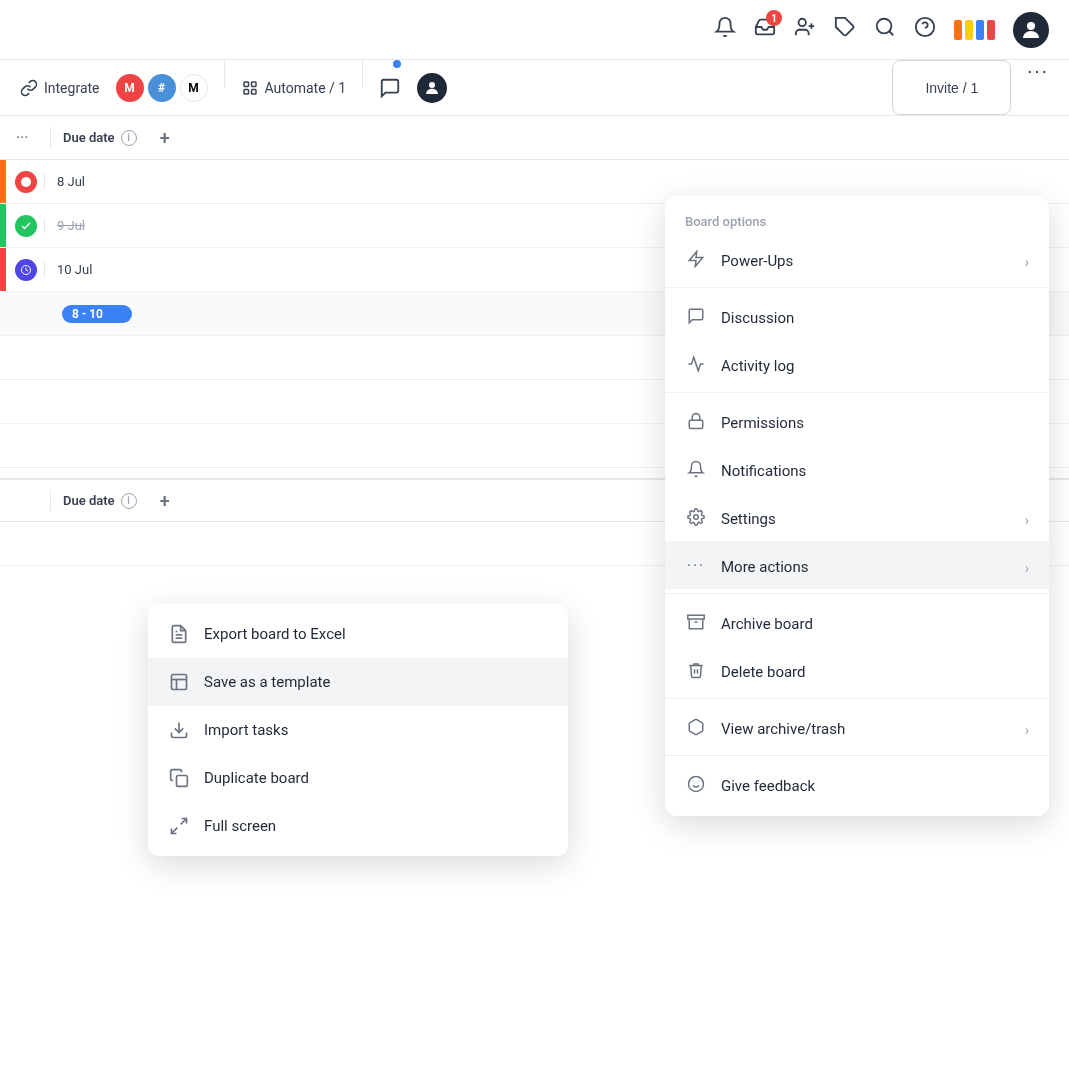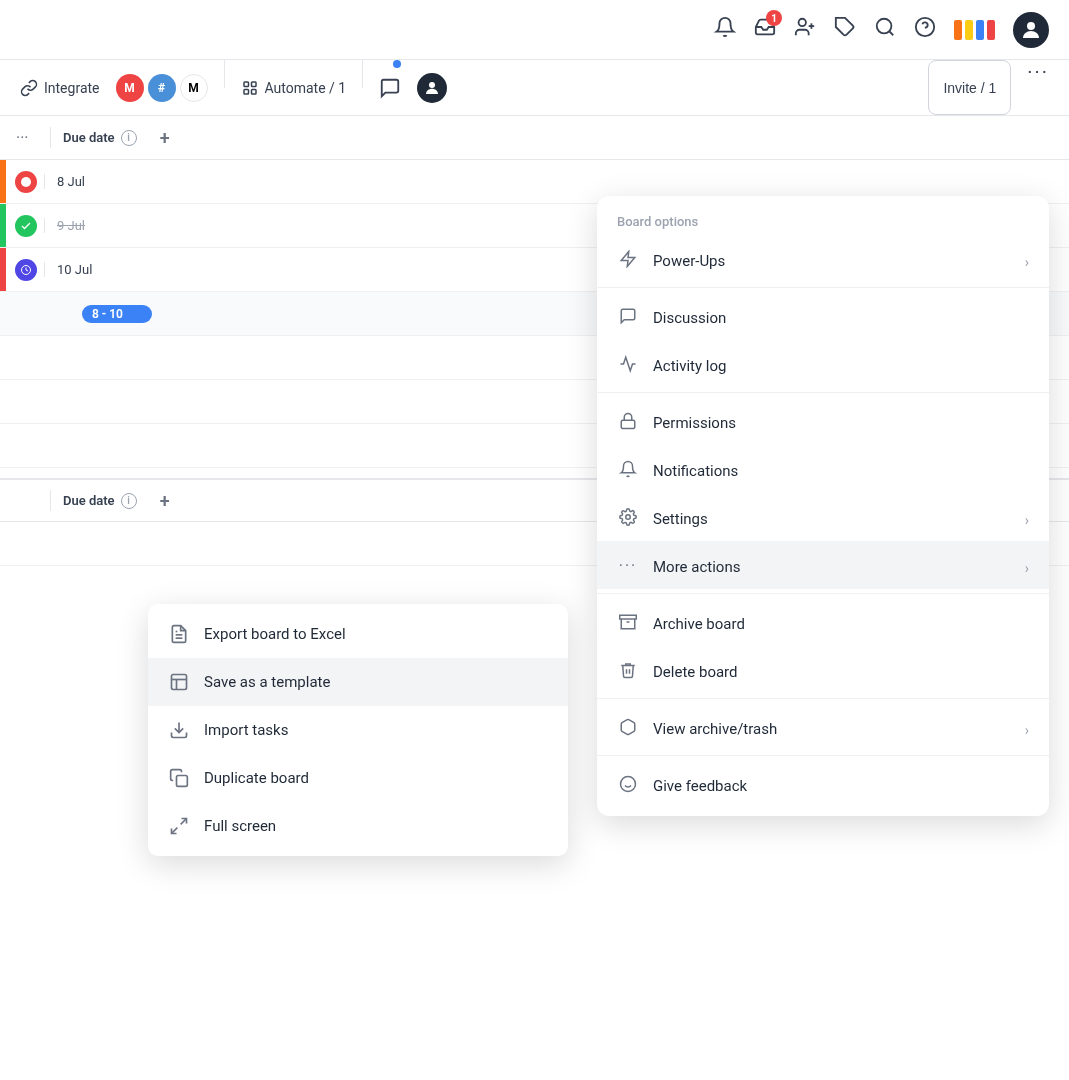--- a/index.html
+++ b/index.html
@@ -89,21 +89,21 @@
       border-radius: 50%;
       display: flex;
       align-items: center;
       justify-content: center;
       font-size: 14px;
       font-weight: bold;
     }
     .invite-btn {
       border: 1.5px solid #d1d5db;
       border-radius: 8px;
-      padding: 6px 14px;
+      padding: 6px 32px;
       font-size: 14px;
       cursor: pointer;
       background: #fff;
       color: #374151;
       font-weight: 500;
     }
     .more-btn {
       font-size: 20px;
       cursor: pointer;
       color: #374151;
@@ -213,21 +213,20 @@
 
     
     .date-badge {
       background: #3b82f6;
       color: #fff;
       border-radius: 20px;
       padding: 2px 10px;
       font-size: 12px;
       font-weight: 600;
       width: 70px;
-      margin-left: 20px;
     }
 
     
     .more-actions-menu {
       position: absolute;
       left: 148px;
       top: 488px;
       background: #fff;
       border-radius: 10px;
       box-shadow: 0 8px 32px rgba(0,0,0,0.15);
@@ -259,21 +258,21 @@
     }
 
     
     .board-options-menu {
       position: absolute;
       right: 20px;
       top: 80px;
       background: #fff;
       border-radius: 12px;
       box-shadow: 0 8px 32px rgba(0,0,0,0.15);
-      width: 452px;
+      width: 384px;
       z-index: 100;
       padding: 8px 0;
     }
     .menu-section-title {
       padding: 10px 20px 6px;
       font-size: 13px;
       color: #9ca3af;
       font-weight: 500;
     }
     .menu-item {

